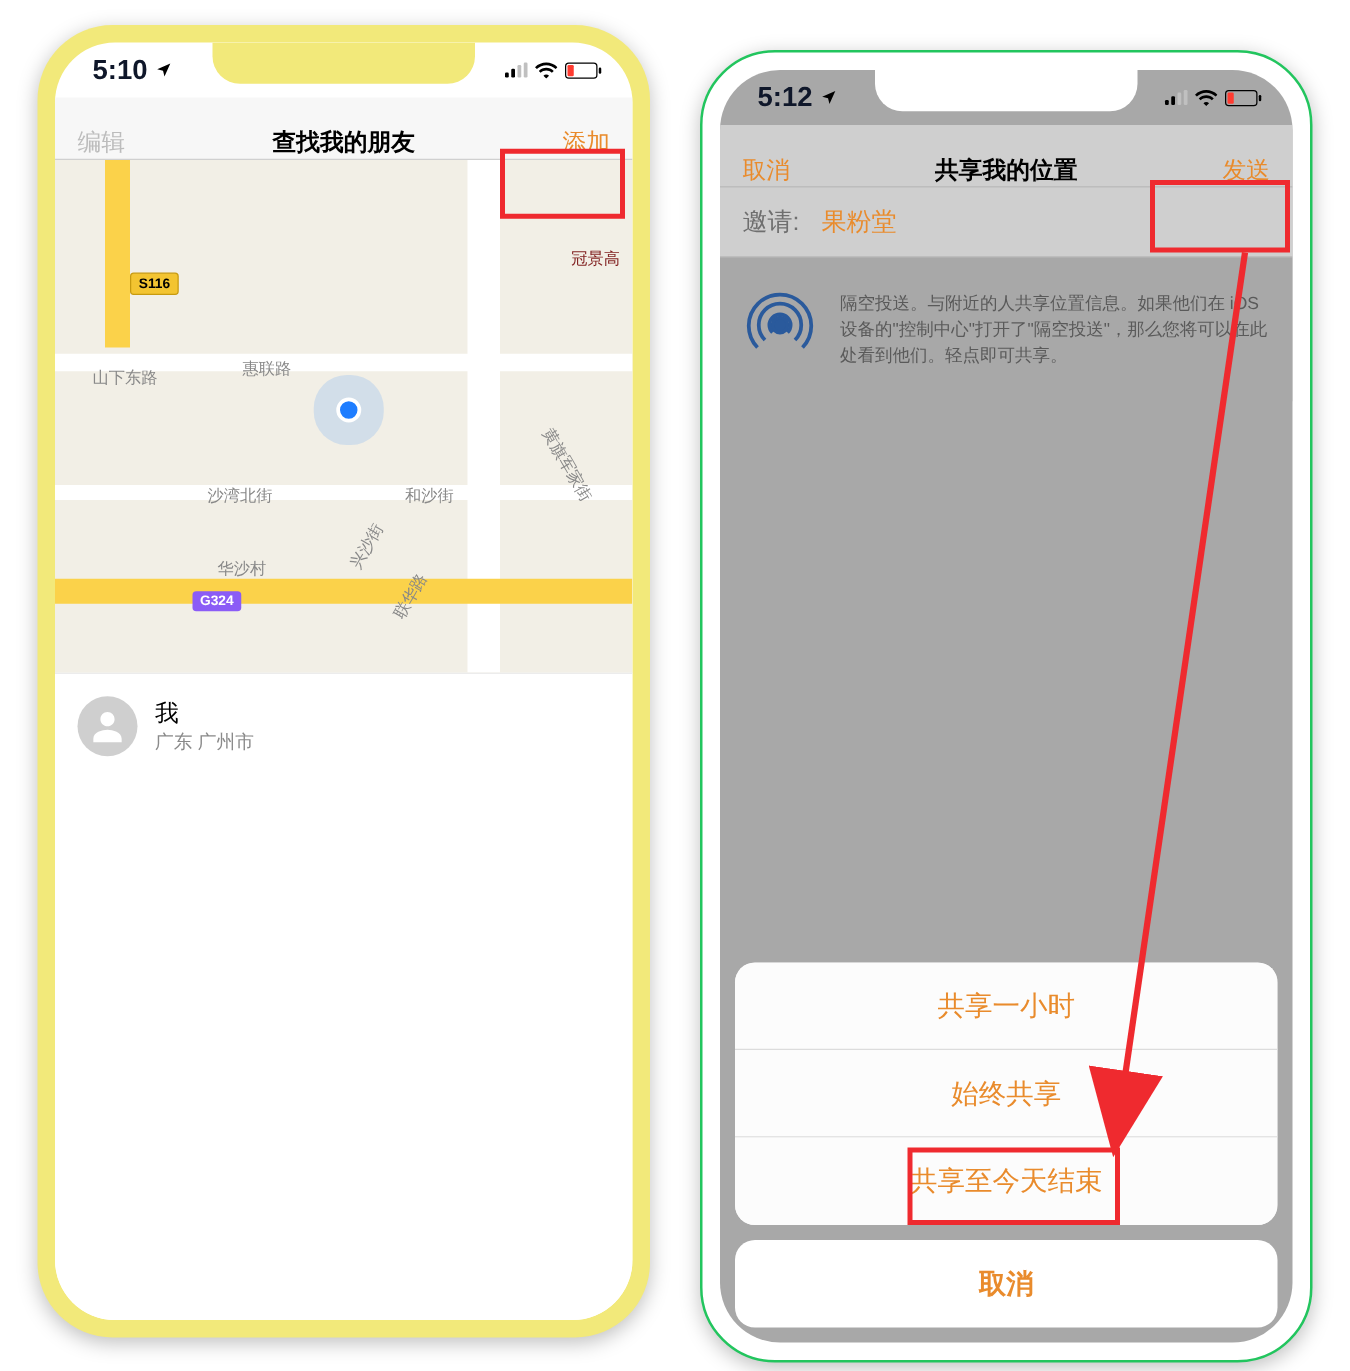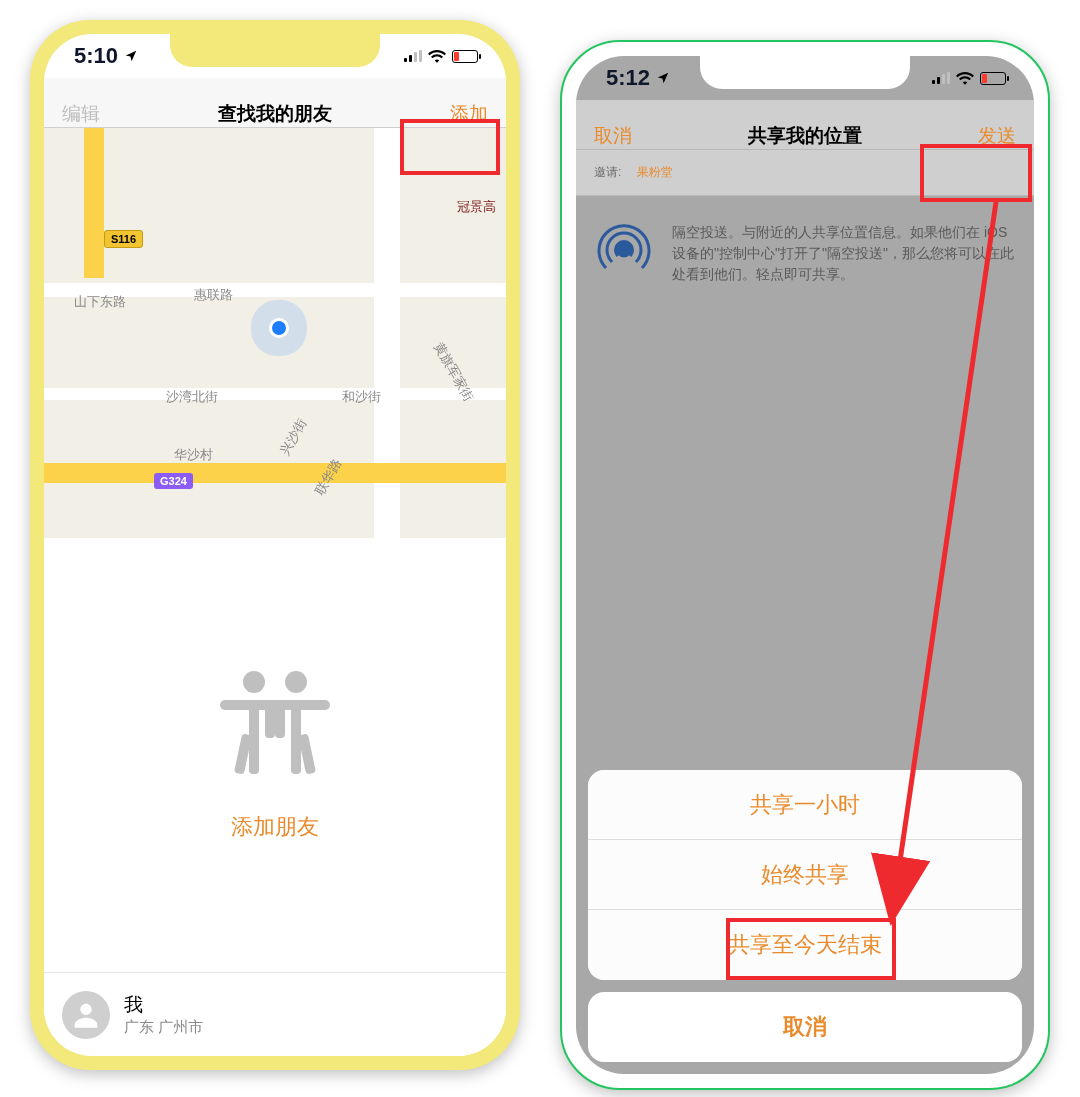--- a/index.html
+++ b/index.html
@@ -125,21 +125,21 @@
     width: 48px; height: 48px;
     background: #cfcfcf;
     border-radius: 50%;
     display: flex; align-items: center; justify-content: center;
   }
   .me-name { font-size: 19px; color: #000; font-weight: 500; }
   .me-loc { font-size: 15px; color: #8a8a8a; }
   
   .invite-row {
     padding: 14px 18px;
-    font-size: 12px;
+    font-size: 20px;
     border-bottom: 1px solid #b8b8b8;
     background: #cfcfcf;
   }
   .invite-label { color: #6f6f6f; margin-right: 12px; }
   .invite-name { color: #e98b2c; }
   .airdrop-row {
     display: flex;
     gap: 20px;
     padding: 26px 20px;
     background: #a8a8a8;
@@ -250,53 +250,35 @@
       <span class="nav-title">查找我的朋友</span>
       <span class="nav-right">添加</span>
     </div>
 
     <div class="map">
       <div class="road" style="top:0;left:330px;width:26px;height:100%"></div>
       <div class="road" style="top:155px;left:0;width:100%;height:14px"></div>
       <div class="road" style="top:260px;left:0;width:100%;height:12px"></div>
       <div class="road-y" style="top:335px;left:0;width:100%;height:20px"></div>
       <div class="road-y" style="top:0;left:40px;width:20px;height:150px"></div>
-      <span class="road-shield shield-yellow" style="top:102px;left:60px">S116</span>
+      <span class="road-shield shield-yellow" style="top:90px;left:60px">S116</span>
       <span class="road-shield shield-red" style="top:345px;left:110px">G324</span>
       <span class="map-label" style="top:70px;right:10px;color:#7f1d1d">冠景高</span>
       <span class="map-label" style="top:165px;left:30px">山下东路</span>
       <span class="map-label" style="top:158px;left:150px">惠联路</span>
       <span class="map-label" style="top:260px;left:122px">沙湾北街</span>
-      <span class="map-label" style="top:260px;left:298px">和沙街</span>
+      <span class="map-label" style="top:260px;left:280px">和沙街</span>
       <span class="map-label" style="top:318px;left:130px">华沙村</span>
       <span class="map-label" style="top:340px;left:265px;transform:rotate(-60deg)">联华路</span>
       <span class="map-label" style="top:300px;left:230px;transform:rotate(-60deg)">兴沙街</span>
       <span class="map-label" style="top:235px;right:20px;transform:rotate(60deg)">黄旗军家街</span>
       <div class="map-dot"></div>
     </div>
 
     <div class="lower-panel" style="height:calc(100% - 44px - 50px - 410px);display:flex;flex-direction:column;">
-      <div class="add-friend-area">
-        <span class="friends-icon">
-          <svg viewBox="0 0 130 110">
-            <g fill="#bfbfbf">
-              <circle cx="44" cy="14" r="11"></circle>
-              <circle cx="86" cy="14" r="11"></circle>
-              <rect x="10" y="32" width="110" height="10" rx="5"></rect>
-              <rect x="39" y="32" width="10" height="74" rx="4"></rect>
-              <rect x="55" y="32" width="10" height="38" rx="4"></rect>
-              <rect x="65" y="32" width="10" height="38" rx="4"></rect>
-              <rect x="81" y="32" width="10" height="74" rx="4"></rect>
-              <rect x="28" y="66" width="10" height="40" rx="4" transform="rotate(12 33 86)"></rect>
-              <rect x="92" y="66" width="10" height="40" rx="4" transform="rotate(-12 97 86)"></rect>
-            </g>
-          </svg>
-        </span>
-        <span class="add-friend-label">添加朋友</span>
-      </div>
       <div class="me-row">
         <span class="avatar">
           <svg width="34" height="34" viewBox="0 0 24 24">
               <path fill="#fff" d="M12 12c2.2 0 4-1.8 4-4s-1.8-4-4-4-4 1.8-4 4 1.8 4 4 4zm0 2c-3 0-8 1.5-8 5v2h16v-2c0-3.5-5-5-8-5z"></path>
             </svg>
         </span>
         <div>
           <div class="me-name">我</div>
           <div class="me-loc">广东 广州市</div>
         </div>

